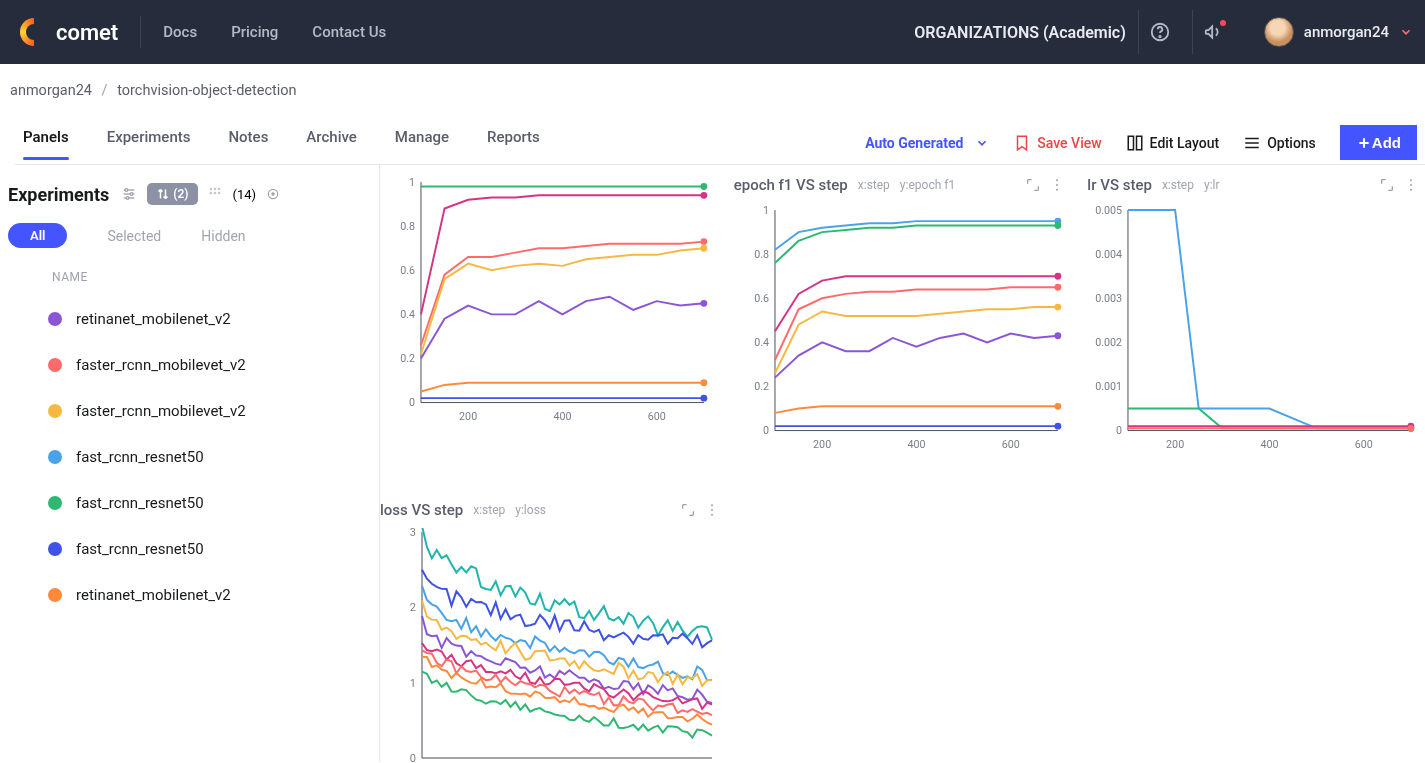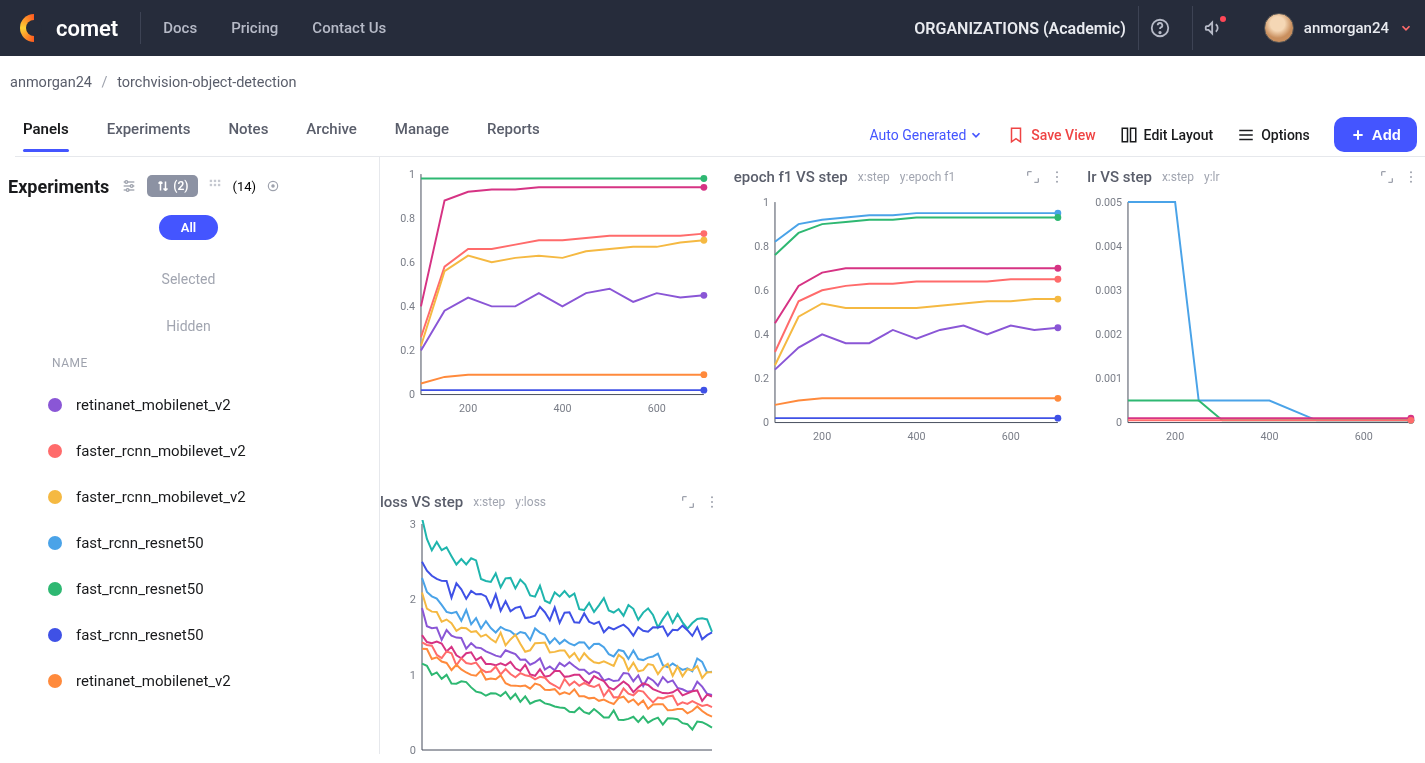--- a/index.html
+++ b/index.html
@@ -1,17 +1,17 @@
 <!DOCTYPE html>
 <html><head>
 <meta charset="utf-8">
 <style>
 * { margin: 0; padding: 0; box-sizing: border-box; }
 body { font-family: -apple-system, BlinkMacSystemFont, 'Segoe UI', Roboto, sans-serif; font-size: 14px; color: #191a1c; background: #fff; width: 1425px; height: 763px; overflow: hidden; }
-.header { background: #262c3b; height: 56px; display: flex; align-items: center; padding: 0 12px 0 20px; color: #e1e2e6; }
+.header { background: #262c3b; height: 64px; display: flex; align-items: center; padding: 0 12px 0 20px; color: #e1e2e6; }
 .logo { display: flex; align-items: center; gap: 8px; font-size: 22px; font-weight: 600; color: #fff; }
 .logo-icon { width: 28px; height: 28px; position: relative; }
 .logo-swirl { width: 28px; height: 28px; border-radius: 50%; background: conic-gradient(from 180deg, #ff5a1f, #ffd235, #ff5a1f 50%, transparent 50%); position: relative; }
 .logo-swirl::after { content: ''; position: absolute; inset: 6px; background: #262c3b; border-radius: 50%; }
 .header-divider { width: 1px; height: 32px; background: #3d4354; margin: 0 22px; }
 .nav { display: flex; gap: 34px; }
 .nav a { color: #b6bac7; text-decoration: none; font-size: 15px; font-weight: 500; cursor: pointer; }
 .header-right { margin-left: auto; display: flex; align-items: center; gap: 10px; }
 .org-text { font-size: 16px; font-weight: 600; color: #e9ebf0; margin-right: 2px; }
 .header-icon-btn { width: 44px; height: 44px; display: flex; align-items: center; justify-content: center; cursor: pointer; color: #b6bac7; border-left: 1px solid #3d4354; }
@@ -24,33 +24,33 @@
 
 .breadcrumb { padding: 18px 10px 22px; font-size: 14.5px; color: #5a5e6b; }
 .breadcrumb .sep { margin: 0 6px; color: #9ea2ad; }
 
 .tabbar { display: flex; align-items: center; padding: 0 8px; border-bottom: 1px solid #e6e8ec; height: 44px; margin-left: 15px; }
 .tabs { display: flex; gap: 38px; }
 .tab { color: #5a5e6b; font-size: 15px; font-weight: 500; cursor: pointer; padding-bottom: 12px; position: relative; }
 .tab.active { color: #191a1c; font-weight: 600; }
 .tab.active::after { content: ''; position: absolute; left: 0; right: 0; bottom: -2px; height: 3px; background: #4455ff; border-radius: 2px; }
 .tabbar-right { margin-left: auto; display: flex; align-items: center; gap: 24px; }
-.auto-gen { color: #4455ff; font-weight: 400; cursor: pointer; display: flex; align-items: center; gap: 3px; }
+.auto-gen { color: #4455ff; font-weight: 700; cursor: pointer; display: flex; align-items: center; gap: 12px; }
 .save-view { color: #ef4444; font-weight: 500; cursor: pointer; display: flex; align-items: center; gap: 6px; }
 .edit-layout, .options-btn { color: #191a1c; font-weight: 500; cursor: pointer; display: flex; align-items: center; gap: 6px; }
-.add-btn { background: #4455ff; color: #fff; padding: 9px 16px; border-radius: 10px; border: none; font-size: 15px; font-weight: 600; cursor: pointer; display: flex; align-items: center; gap: 6px; }
+.add-btn { background: #4455ff; color: #fff; padding: 9px 16px; border-radius: 0; border: none; font-size: 15px; font-weight: 600; cursor: pointer; display: flex; align-items: center; }
 
 .body { display: flex; height: calc(763px - 64px - 58px - 44px); }
 .sidebar { width: 380px; padding: 18px 10px 0 8px; border-right: 1px solid #e6e8ec; display: flex; flex-direction: column; }
 .side-header { display: flex; align-items: center; gap: 12px; }
 .side-title { font-size: 18px; font-weight: 700; }
 .side-icons { display: flex; gap: 10px; align-items: center; }
 .pill { background: #8c92a3; color: #fff; font-size: 12px; font-weight: 600; padding: 4px 10px; border-radius: 5px; display: flex; align-items: center; gap: 4px; }
 .mini-icon { color: #000000; font-size: 13px; }
-.filter-tabs { margin-top: 18px; display: flex; gap: 31px; align-items: center; flex-direction: column; }
+.filter-tabs { margin-top: 18px; display: flex; gap: 40px; align-items: center; }
 .filter-pill { background: #4455ff; color: #fff; padding: 5px 22px; border-radius: 14px; font-size: 13px; font-weight: 600; cursor: pointer; }
 .filter-tab { color: #a1a5b0; font-size: 14px; cursor: pointer; }
 .name-header { margin-top: 22px; padding-left: 44px; color: #9ea2ad; font-size: 12px; letter-spacing: 0.5px; }
 .exp-list { margin-top: 12px; overflow-y: auto; flex: 1; }
 .exp-row { display: flex; align-items: center; gap: 14px; padding: 14px 8px 14px 40px; font-size: 15px; cursor: pointer; }
 .dot { width: 14px; height: 14px; border-radius: 50%; }
 
 .panels { flex: 1; padding: 10px 6px 0 0; overflow-y: auto; }
 .panel-row { display: flex; gap: 22px; margin-bottom: 34px; }
 .panel { width: 340px; }

